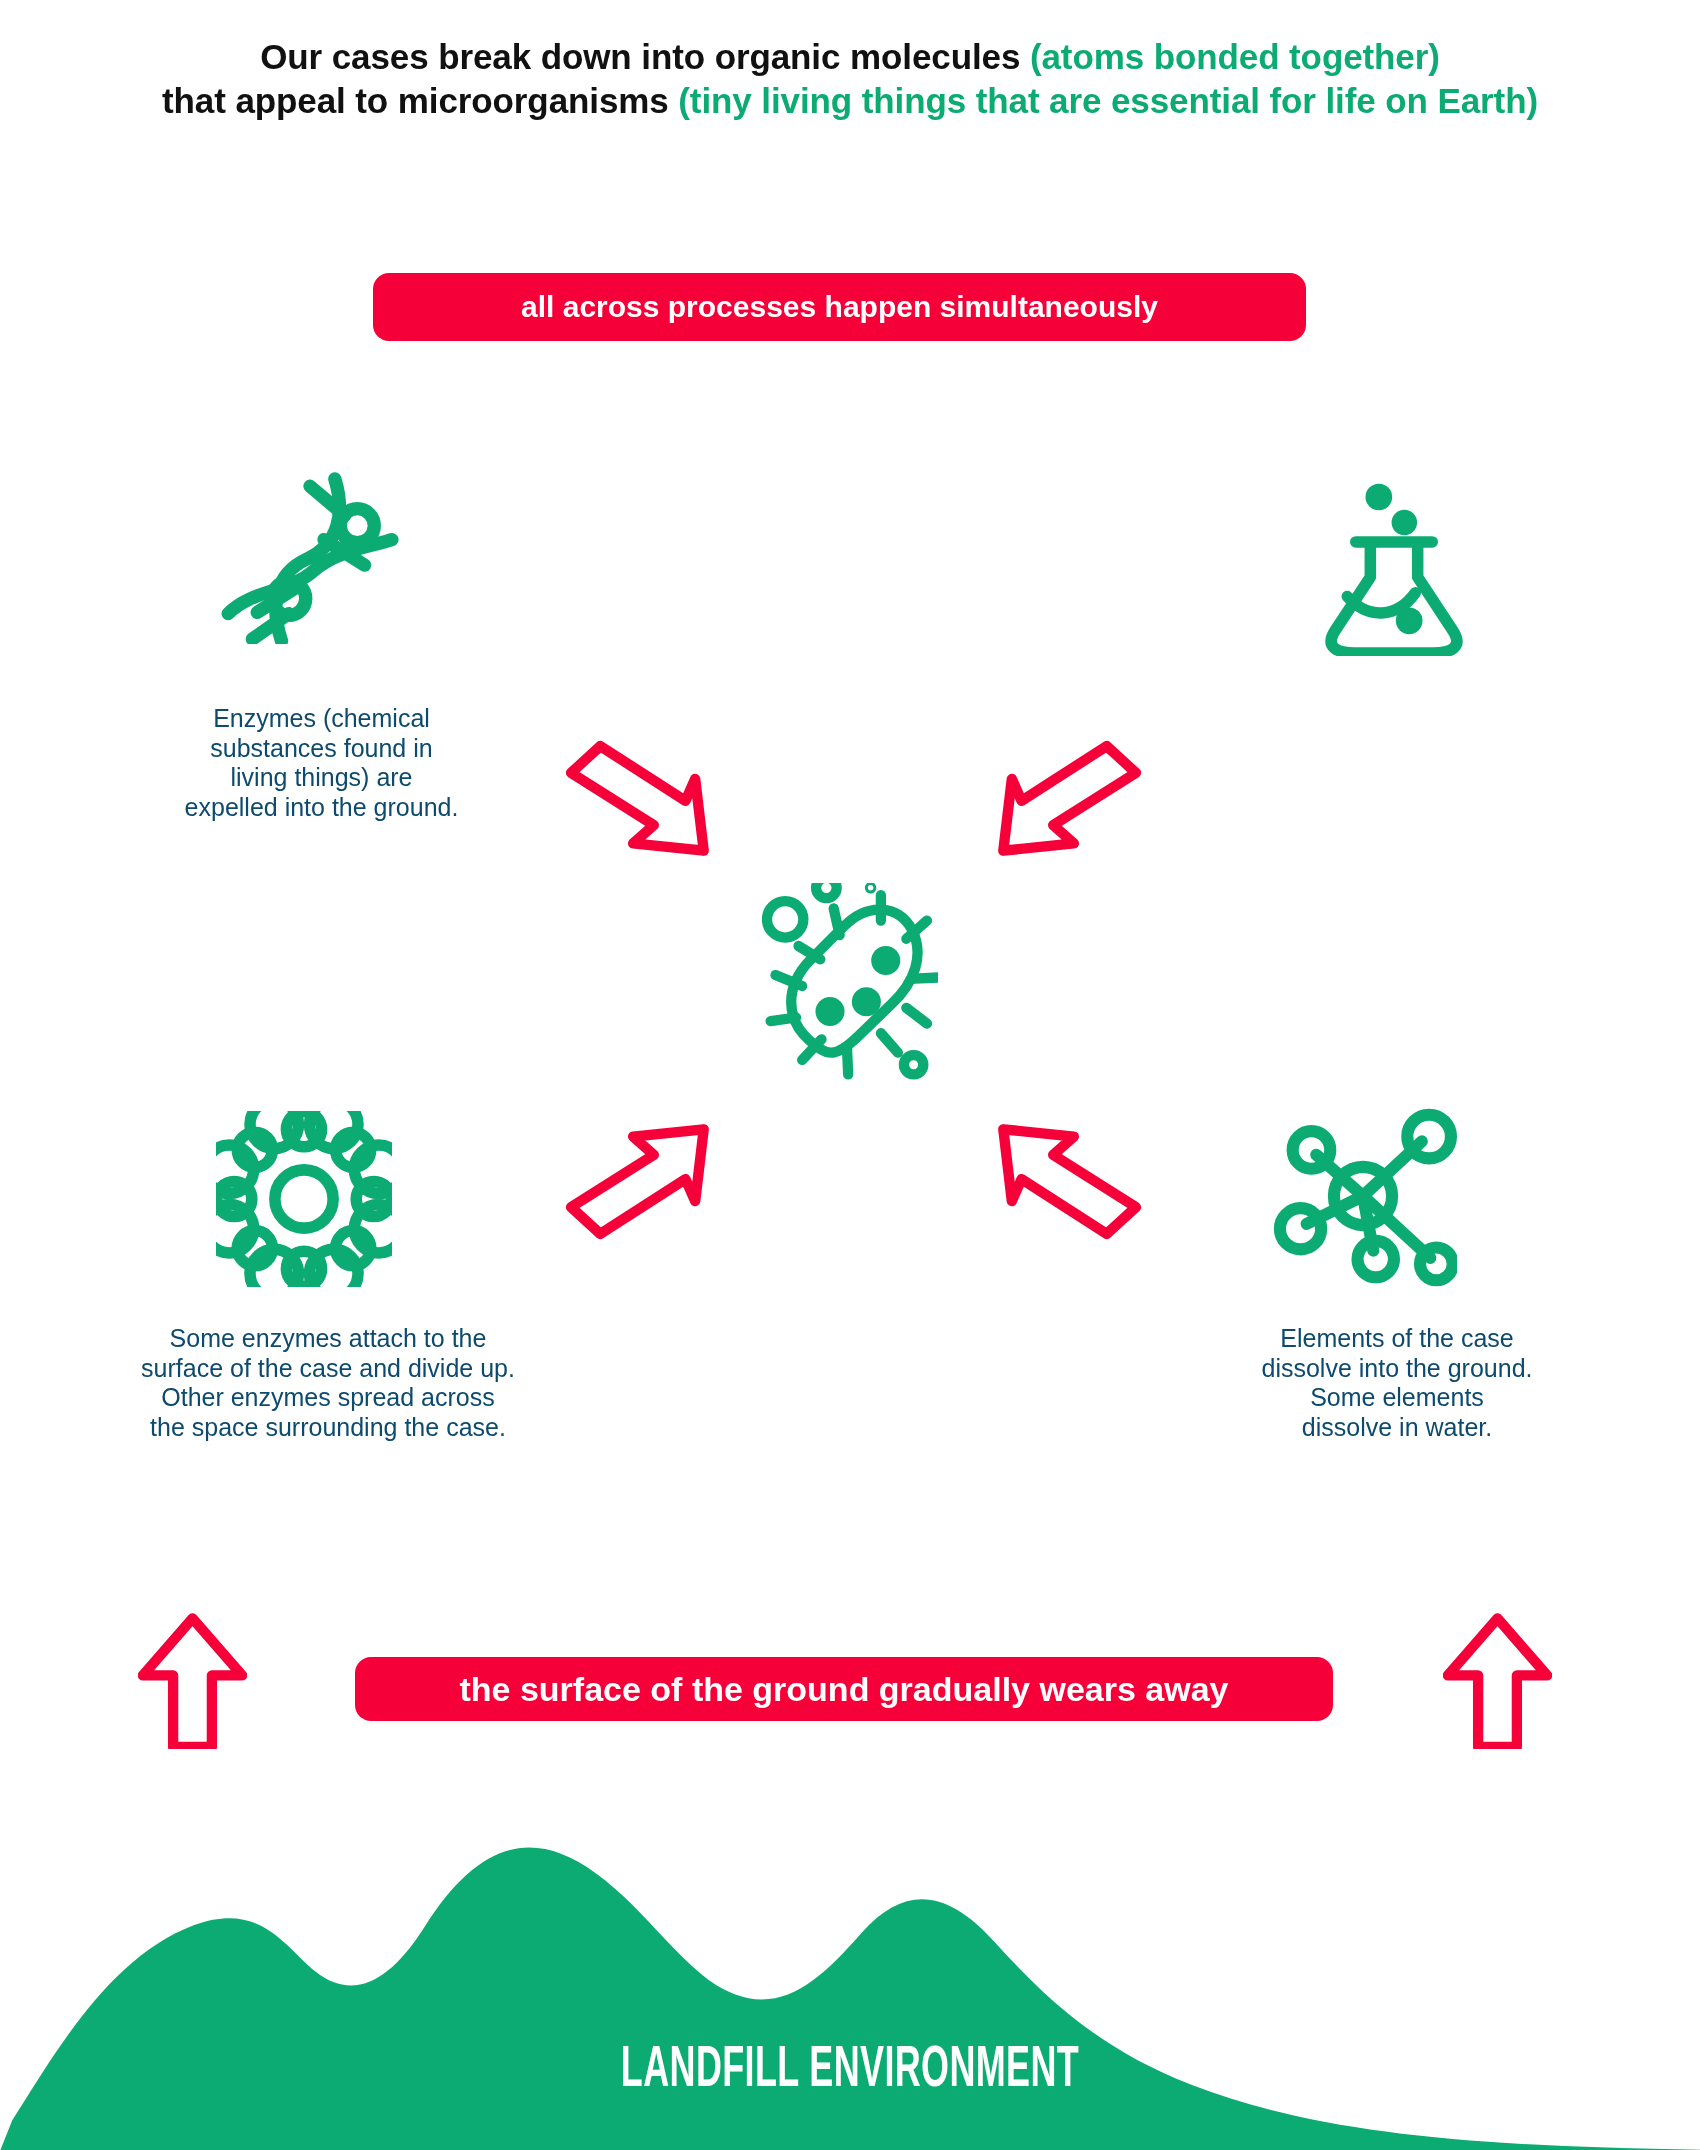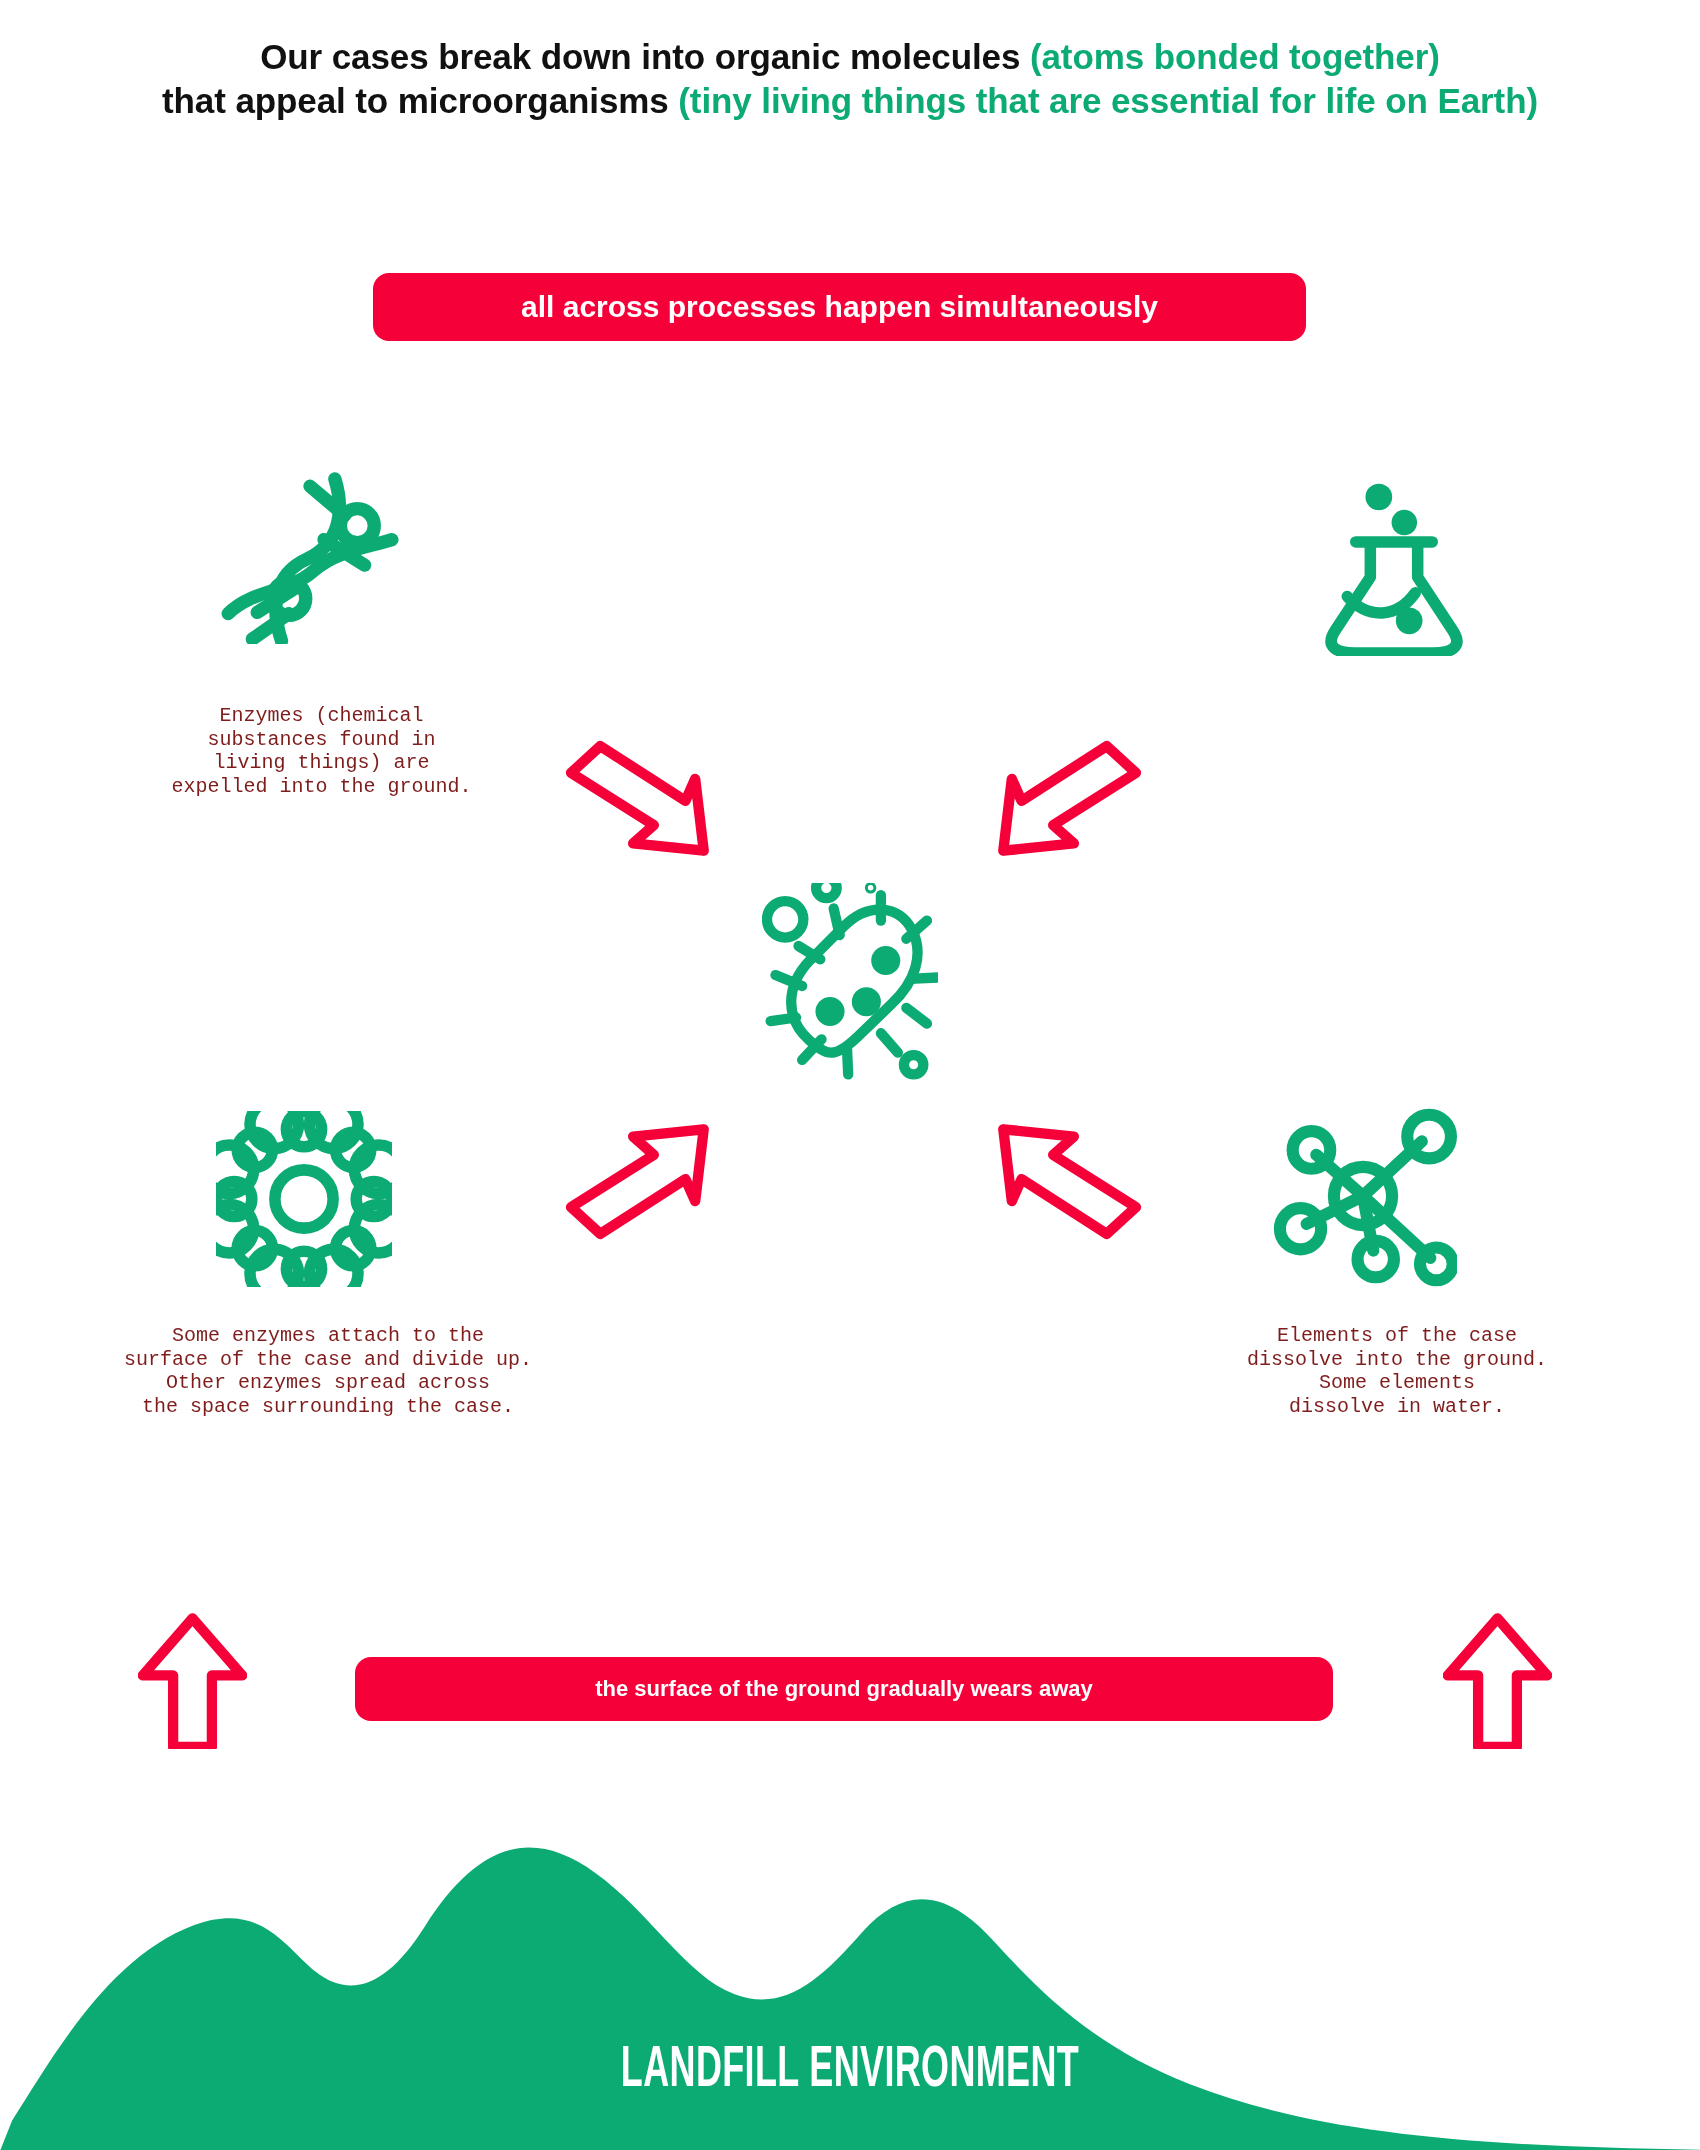--- a/index.html
+++ b/index.html
@@ -53,37 +53,36 @@
     top: 273px;
     width: 933px;
     height: 68px;
     font-size: 30px;
   }
   #badge-bottom {
     left: 355px;
     top: 1657px;
     width: 978px;
     height: 64px;
-    font-size: 22px;
+    font-size: 34px;
   }
 
   
   .icon {
     position: absolute;
   }
 
   
   .caption {
     position: absolute;
-    font-size: 20px;
+    font-size: 25px;
     line-height: 1.18;
-    color: #7f1d1d;
+    color: #0c4a6e;
     text-align: center;
     white-space: pre-line;
-    font-family: Liberation Mono, monospace;
   }
   .caption b { font-weight: bold; }
 
   
   .arrow { position: absolute; }
 
   
   #ground {
     position: absolute;
     left: 0;

